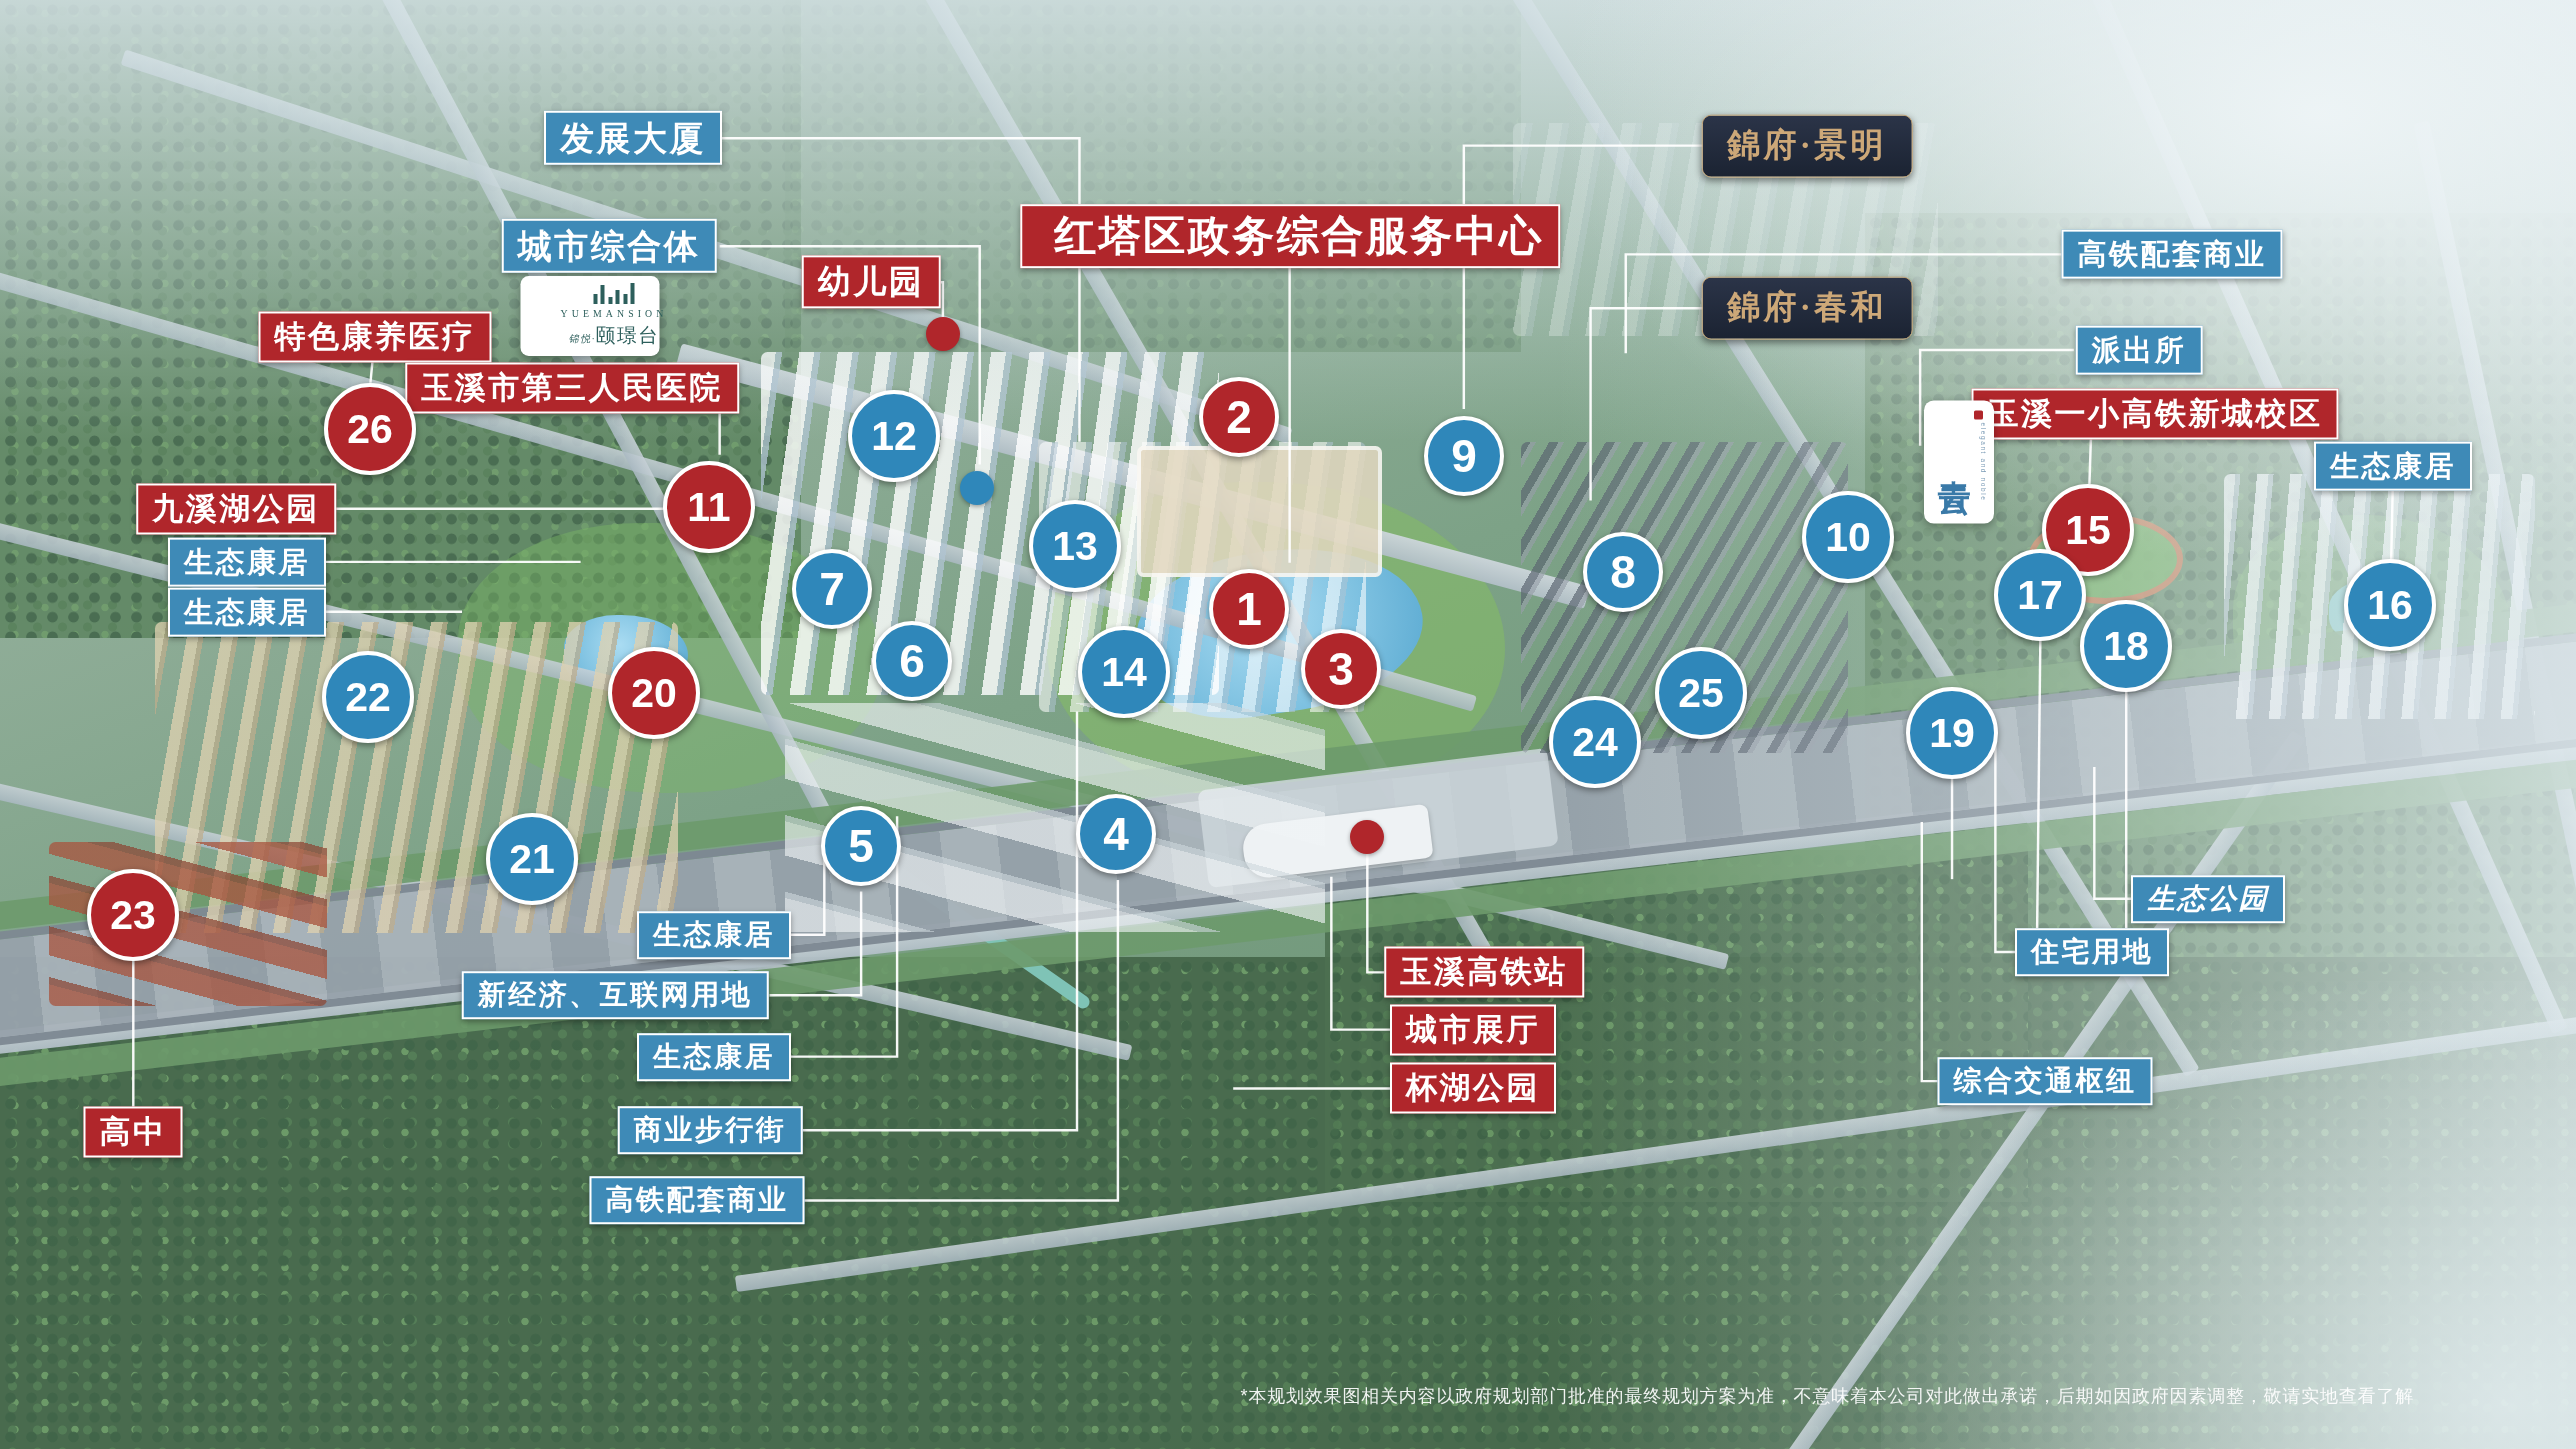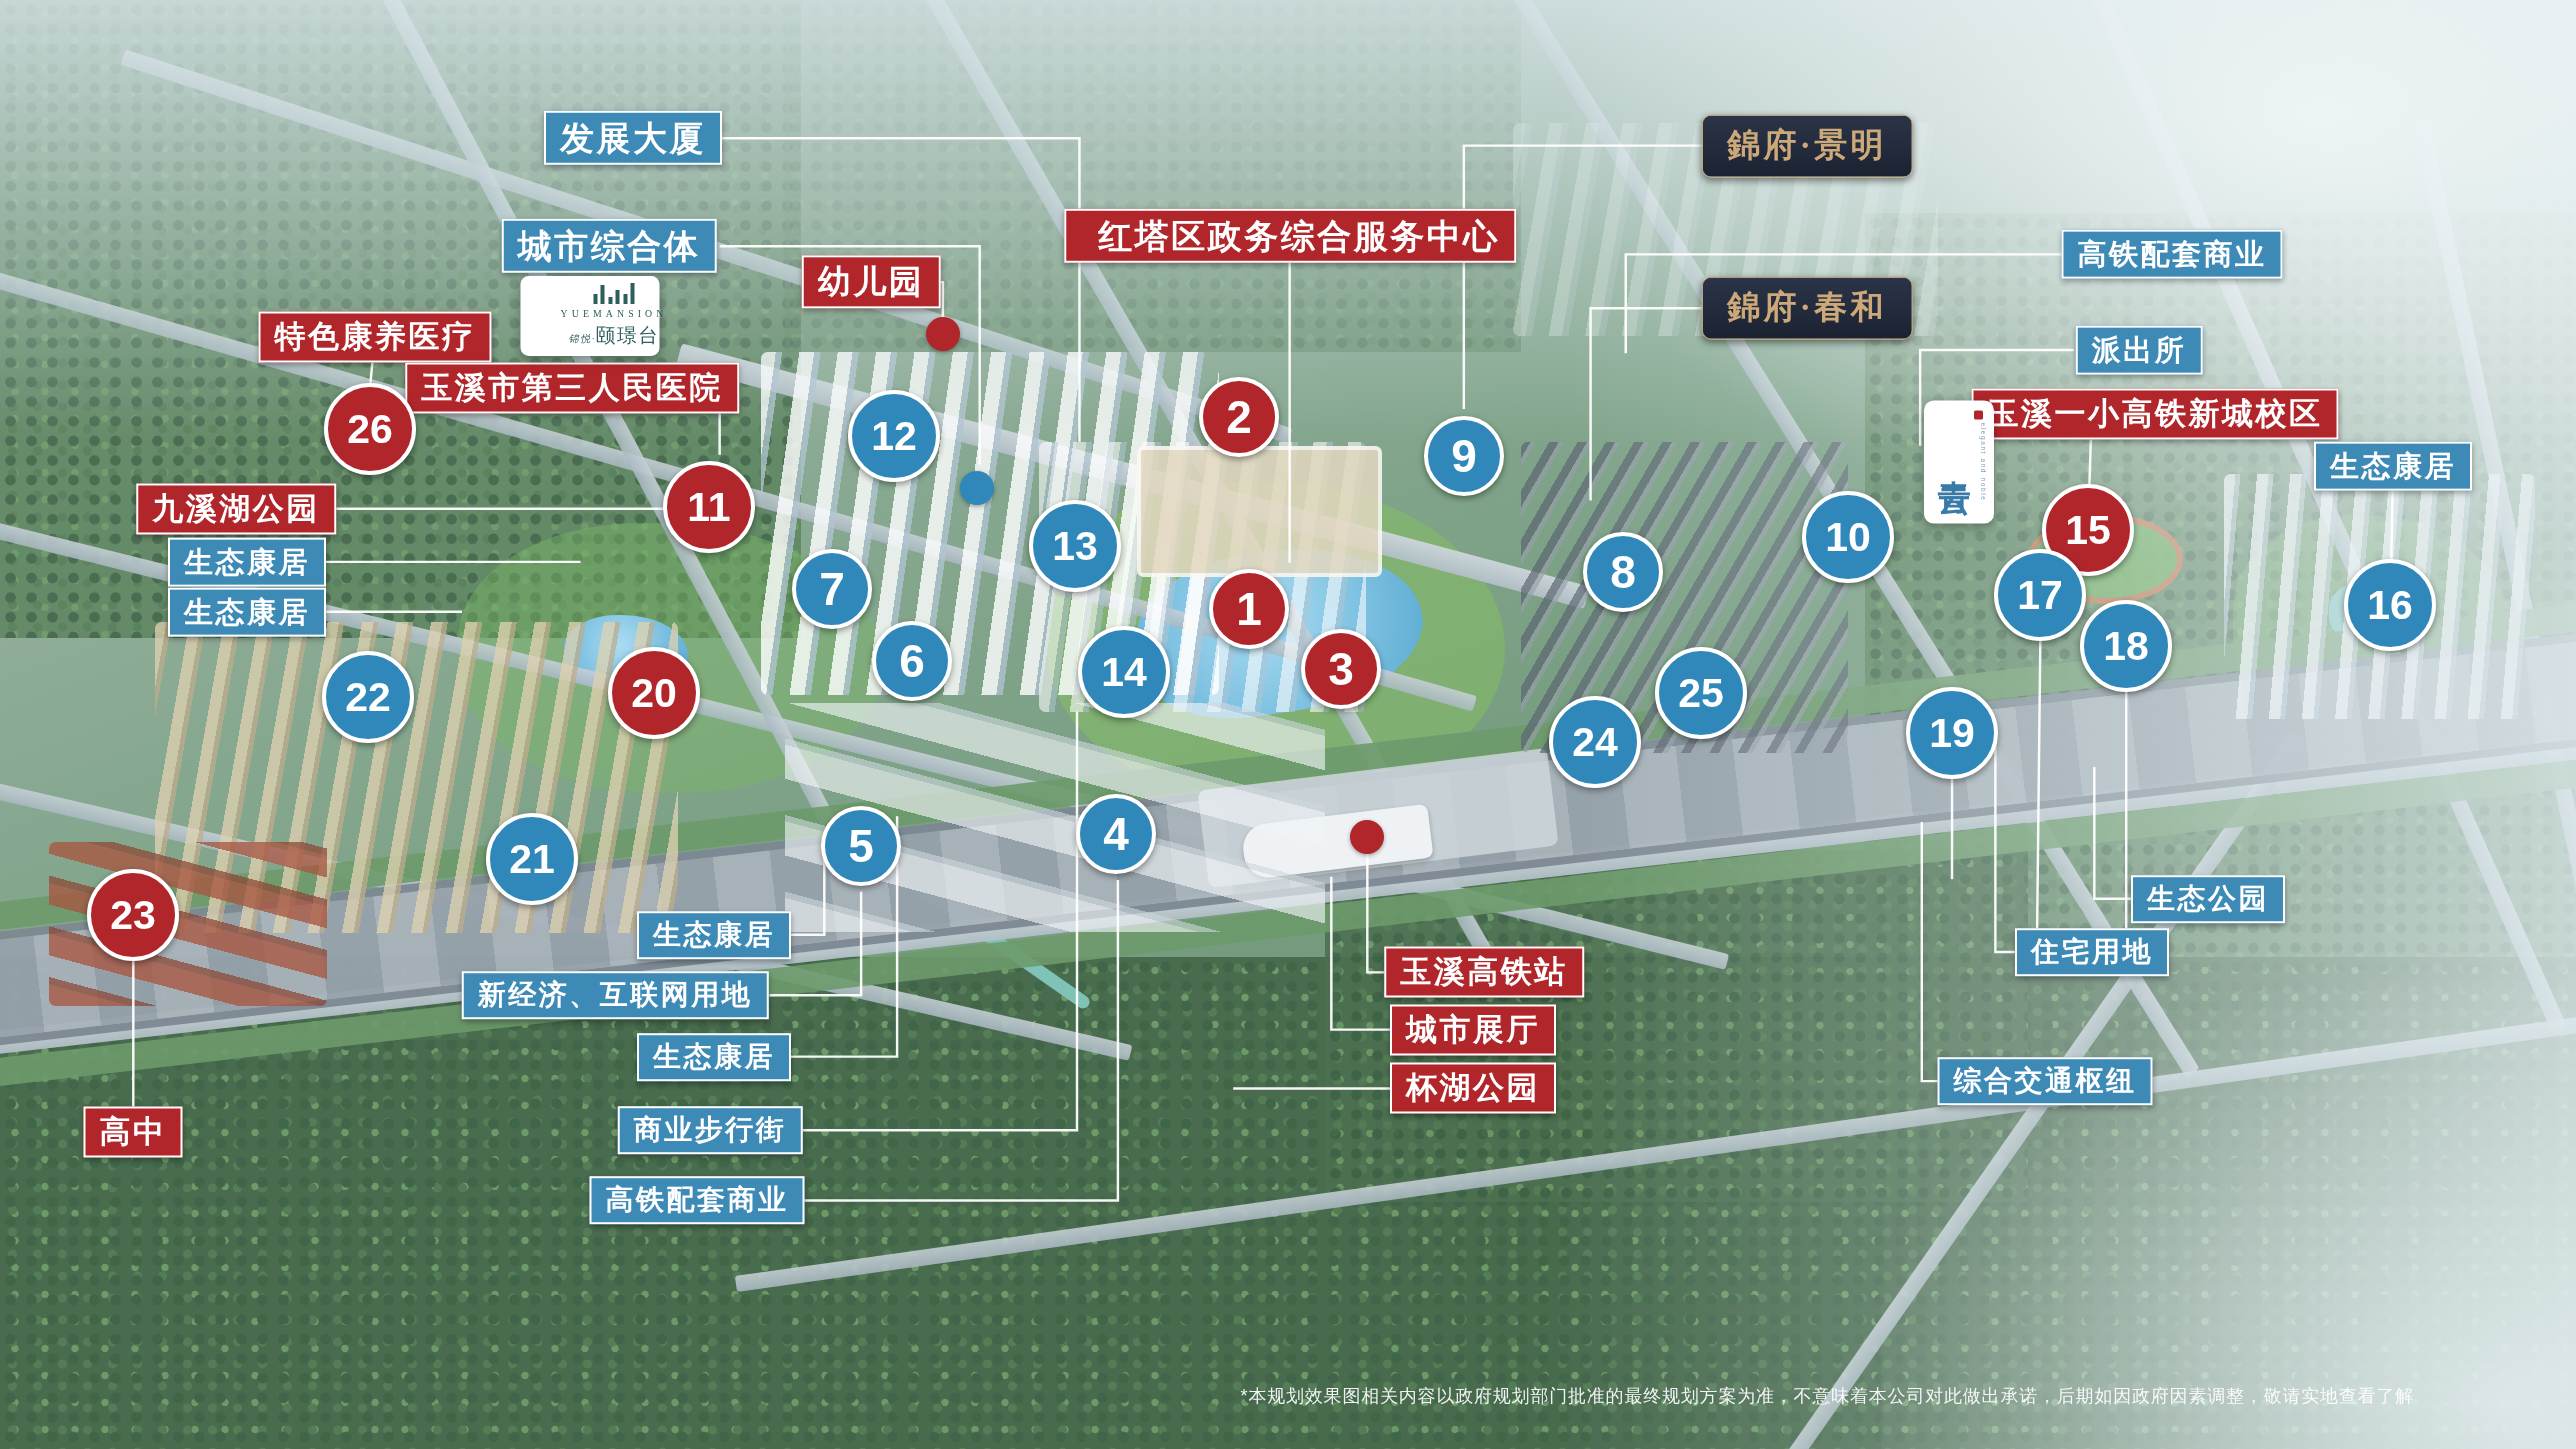--- a/index.html
+++ b/index.html
@@ -166,42 +166,42 @@
       <polyline points="2381,1322 2350,1322 2350,1005" fill="none" stroke="#FFFFFF" stroke-width="3" opacity="0.95"></polyline>
       <polyline points="2495,780 2491,1140" fill="none" stroke="#FFFFFF" stroke-width="3" opacity="0.95"></polyline>
       <polyline points="2600,842 2600,1190" fill="none" stroke="#FFFFFF" stroke-width="3" opacity="0.95"></polyline>
       <polyline points="2387,948 2387,1075" fill="none" stroke="#FFFFFF" stroke-width="3" opacity="0.95"></polyline>
     </svg>
 
   <div id="annotations">
       <div class="label blue" style="left: 633px; top: 138px; font-size: 34px;">发展大厦</div>
       <div class="label blue" style="left: 609px; top: 246px; font-size: 34px;">城市综合体</div>
       <div class="label red" style="left: 871px; top: 282px; font-size: 33px;">幼儿园</div>
-      <div class="label red" style="left: 1290px; top: 236px; font-size: 34px; padding-left: 32px;">红塔区政务综合服务中心</div>
+      <div class="label red" style="left: 1290px; top: 236px; font-size: 42px; padding-left: 32px;">红塔区政务综合服务中心</div>
       <div class="label dark" style="left: 1807px; top: 146px; font-size: 33px;">錦府·景明</div>
       <div class="label dark" style="left: 1807px; top: 308px; font-size: 33px;">錦府·春和</div>
       <div class="label blue" style="left: 2172px; top: 254px; font-size: 29px;">高铁配套商业</div>
       <div class="label blue" style="left: 2139px; top: 350px; font-size: 29px;">派出所</div>
       <div class="label red" style="left: 2155px; top: 414px; font-size: 31px;">玉溪一小高铁新城校区</div>
       <div class="label blue" style="left: 2393px; top: 466px; font-size: 29px;">生态康居</div>
       <div class="label red" style="left: 375px; top: 337px; font-size: 31px;">特色康养医疗</div>
       <div class="label red" style="left: 572px; top: 388px; font-size: 31px;">玉溪市第三人民医院</div>
       <div class="label red" style="left: 236px; top: 509px; font-size: 31px;">九溪湖公园</div>
       <div class="label blue" style="left: 247px; top: 562px; font-size: 29px;">生态康居</div>
       <div class="label blue" style="left: 247px; top: 612px; font-size: 29px;">生态康居</div>
       <div class="label red" style="left: 133px; top: 1132px; font-size: 31px;">高中</div>
       <div class="label blue" style="left: 714px; top: 935px; font-size: 28px;">生态康居</div>
       <div class="label blue" style="left: 615px; top: 995px; font-size: 28px;">新经济、互联网用地</div>
       <div class="label blue" style="left: 714px; top: 1057px; font-size: 28px;">生态康居</div>
       <div class="label blue" style="left: 710px; top: 1130px; font-size: 28px;">商业步行街</div>
       <div class="label blue" style="left: 697px; top: 1200px; font-size: 28px;">高铁配套商业</div>
       <div class="label red" style="left: 1484px; top: 972px; font-size: 31px;">玉溪高铁站</div>
       <div class="label red" style="left: 1473px; top: 1030px; font-size: 31px;">城市展厅</div>
       <div class="label red" style="left: 1473px; top: 1088px; font-size: 31px;">杯湖公园</div>
-      <div class="label blue" style="left: 2208px; top: 899px; font-size: 28px;">生态公园</div>
+      <div class="label blue" style="left: 2208px; top: 899px; font-size: 28px; font-style: italic;">生态公园</div>
       <div class="label blue" style="left: 2092px; top: 952px; font-size: 28px;">住宅用地</div>
       <div class="label blue" style="left: 2045px; top: 1081px; font-size: 28px;">综合交通枢纽</div>
       <div class="marker red" style="height: 80px; width: 80px; font-size: 46px; left: 1249px; top: 609px;">1</div>
       <div class="marker red" style="height: 80px; width: 80px; font-size: 46px; left: 1239px; top: 417px;">2</div>
       <div class="marker red" style="height: 80px; width: 80px; font-size: 46px; left: 1341px; top: 669px;">3</div>
       <div class="marker blue" style="height: 80px; width: 80px; font-size: 46px; left: 1116px; top: 834px;">4</div>
       <div class="marker blue" style="height: 80px; width: 80px; font-size: 46px; left: 861px; top: 846px;">5</div>
       <div class="marker blue" style="height: 80px; width: 80px; font-size: 46px; left: 912px; top: 661px;">6</div>
       <div class="marker blue" style="height: 80px; width: 80px; font-size: 46px; left: 832px; top: 589px;">7</div>
       <div class="marker blue" style="height: 80px; width: 80px; font-size: 46px; left: 1623px; top: 572px;">8</div>

